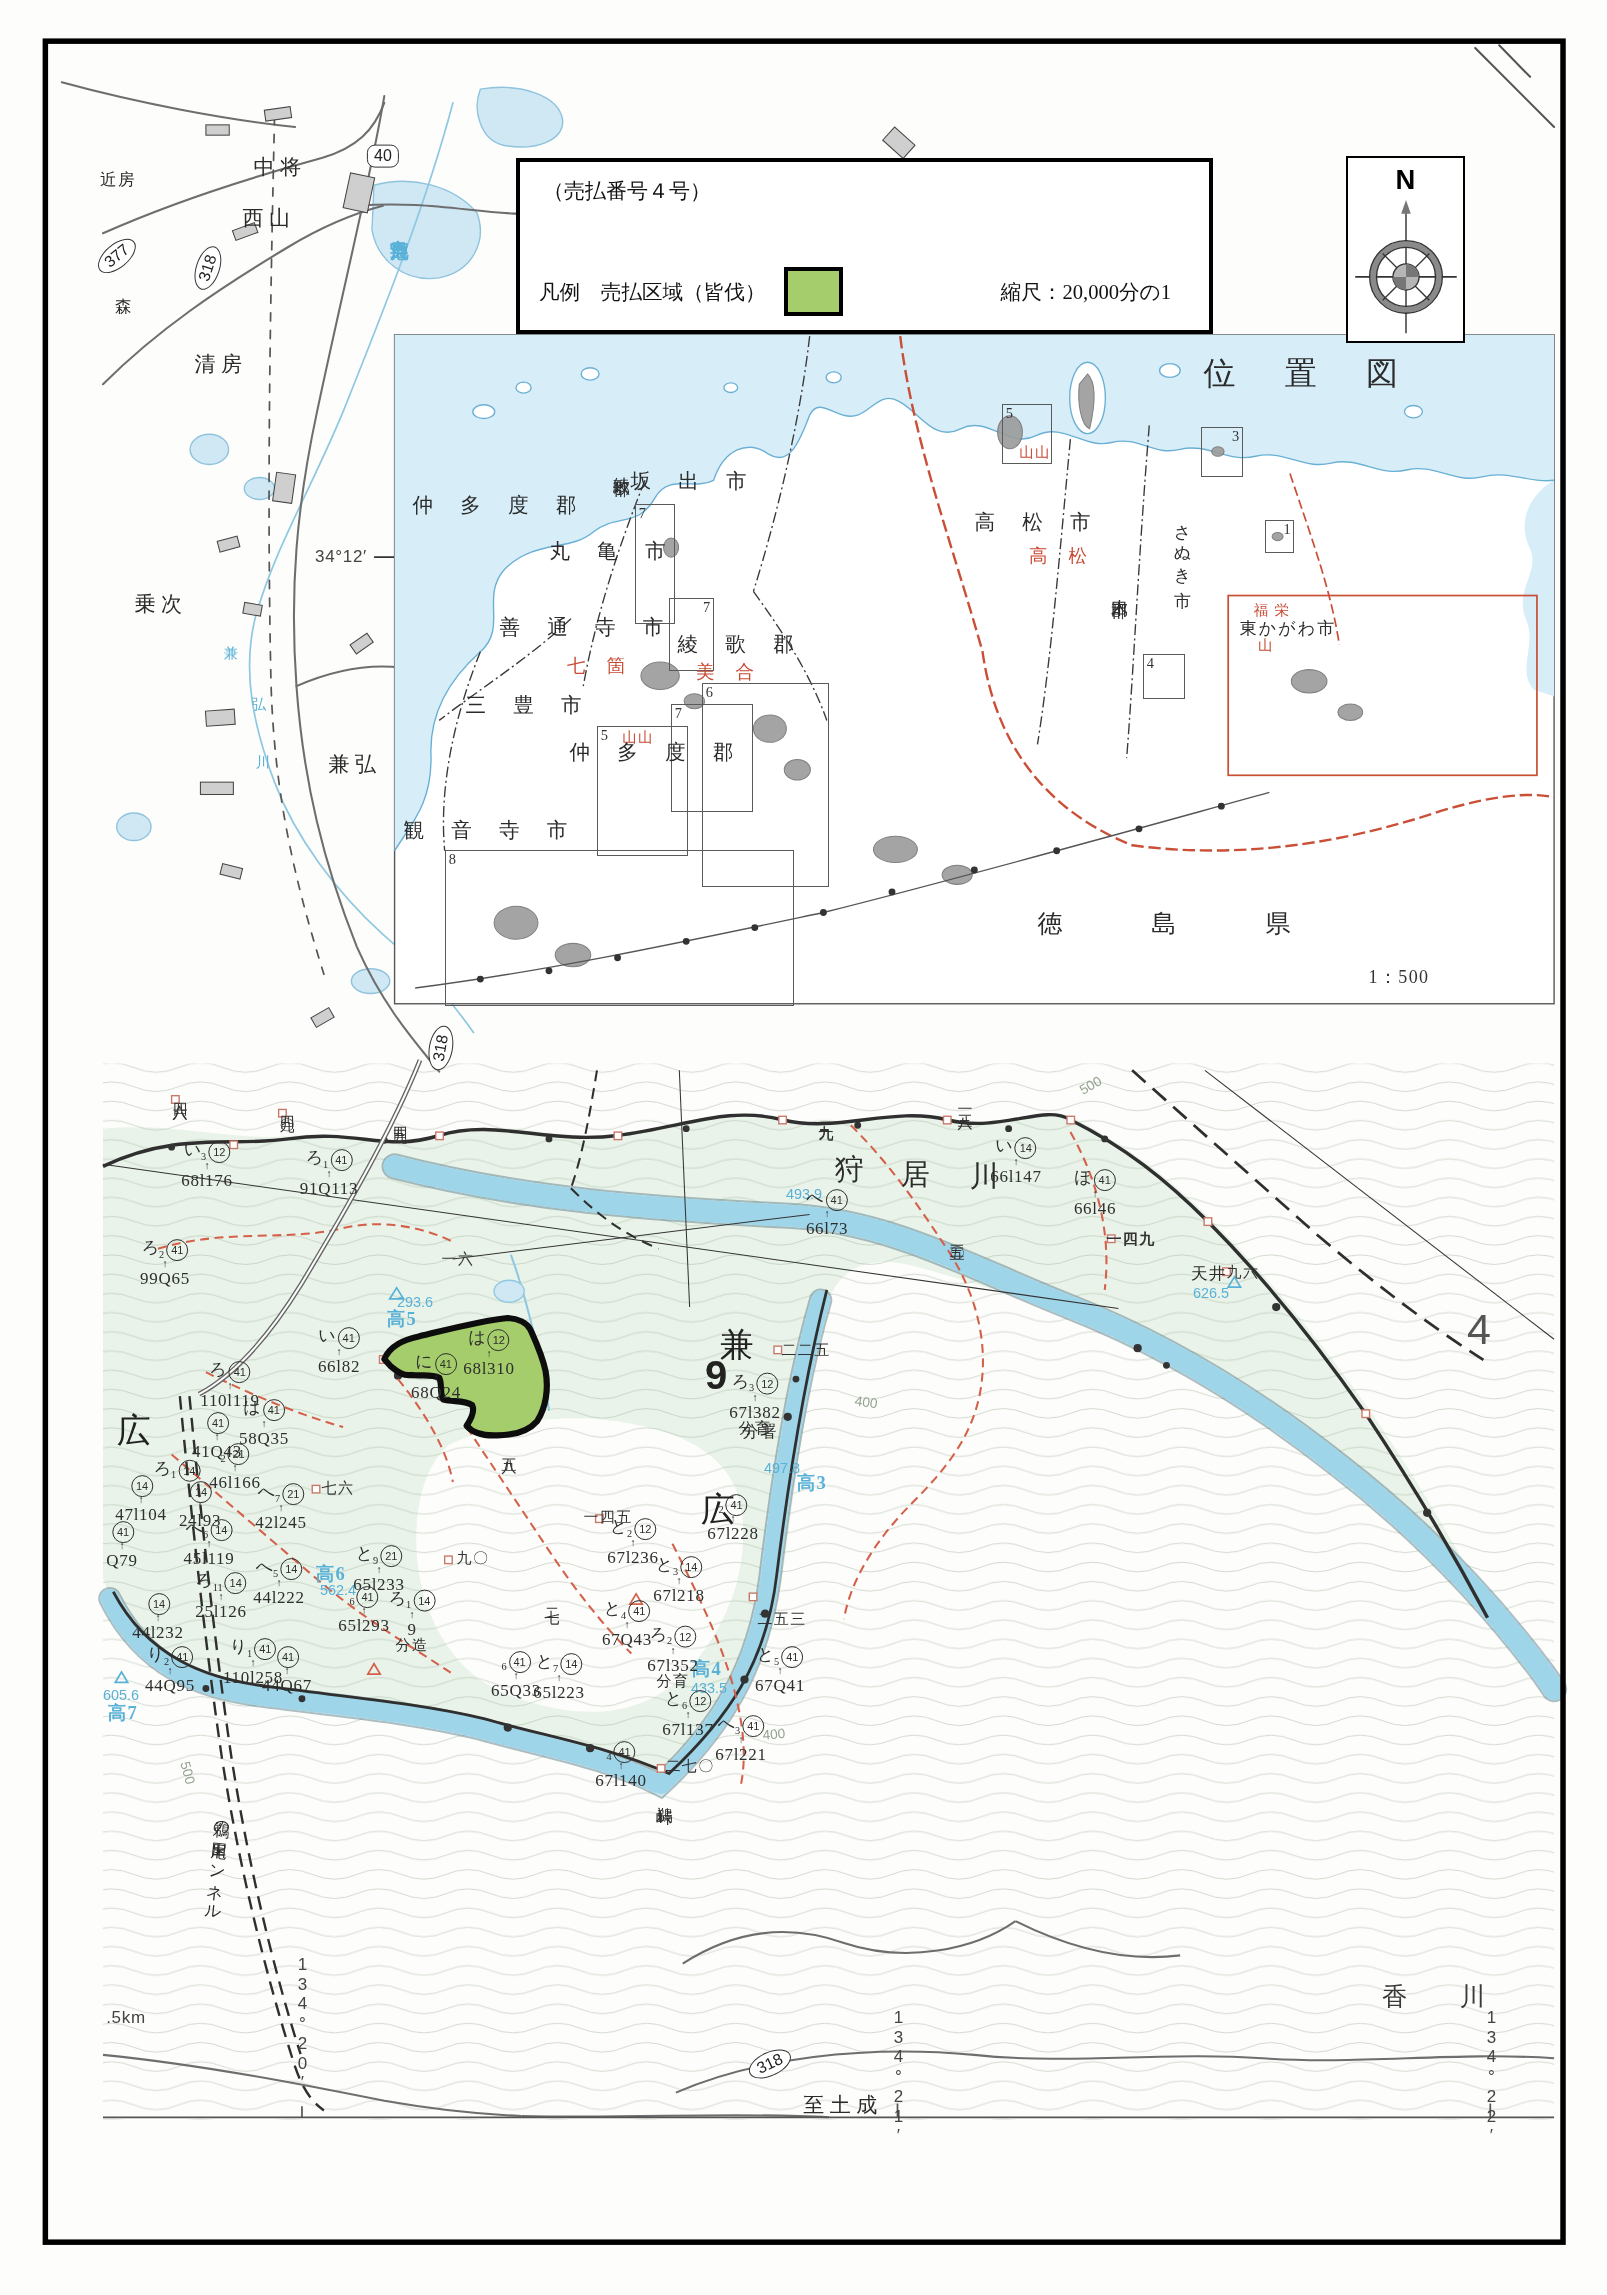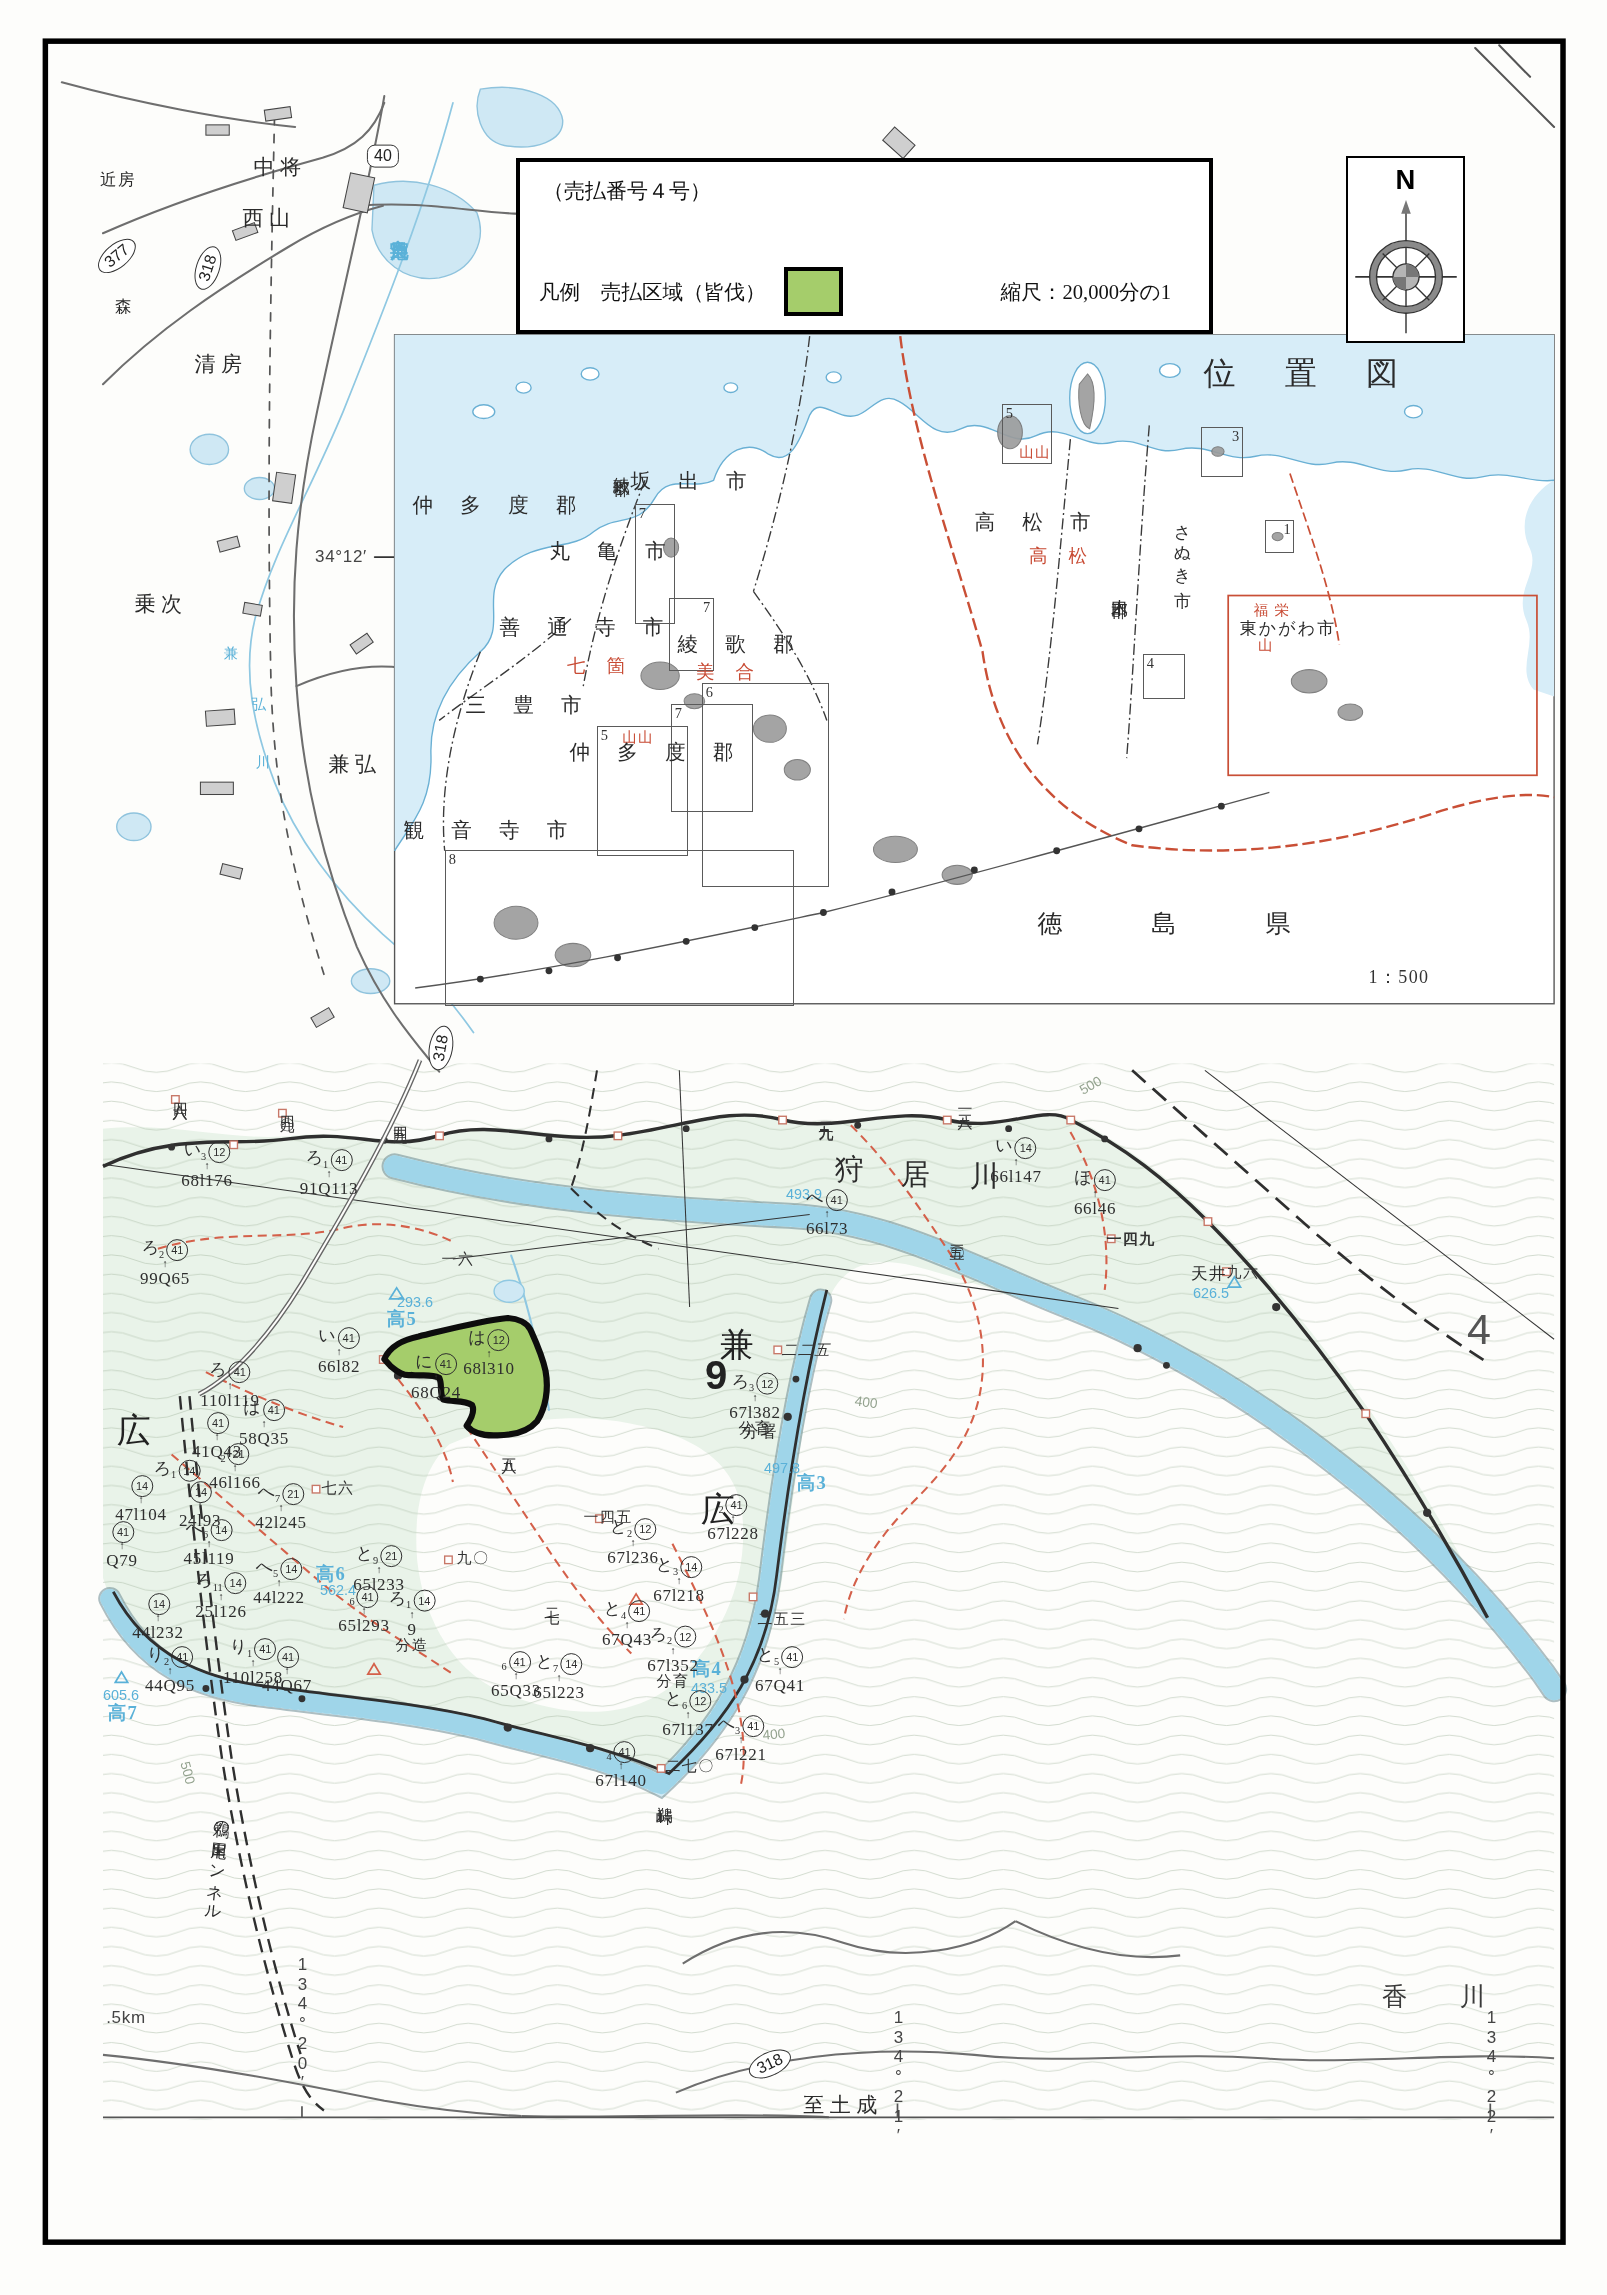--- a/index.html
+++ b/index.html
@@ -450,21 +450,21 @@
       <span class="lb blue" style="left: 804px; top: 1195px; transform: translate(-50%, -50%);">493.9</span>
       <span class="lb point vert" style="left: 179px; top: 1093px; transform: translate(-50%, -50%);">四六八</span>
       <span class="lb point vert" style="left: 286px; top: 1106px; transform: translate(-50%, -50%);">四九〇</span>
       <span class="lb point vert" style="left: 399px; top: 1117px; transform: translate(-50%, -50%);">四九三</span>
       <span class="lb point vert" style="left: 825px; top: 1113px; transform: translate(-50%, -50%);">二九九</span>
       <span class="lb point vert" style="left: 964px; top: 1103px; transform: translate(-50%, -50%);">一三八</span>
       <span class="lb point vert" style="left: 956px; top: 1235px; transform: translate(-50%, -50%);">三〇五</span>
       <span class="lb point vert" style="left: 508px; top: 1448px; transform: translate(-50%, -50%);">五八</span>
       <span class="lb point vert" style="left: 551px; top: 1598px; transform: translate(-50%, -50%);">二七</span>
       <span class="lb point" style="left: 458px; top: 1260px; transform: translate(-50%, -50%);">一六</span>
-      <span class="lb point" style="left: 806px; top: 1351px; transform: translate(-50%, -50%); font-style: italic;">二二五</span>
+      <span class="lb point" style="left: 806px; top: 1351px; transform: translate(-50%, -50%);">二二五</span>
       <span class="lb point" style="left: 782px; top: 1620px; transform: translate(-50%, -50%);">二五三</span>
       <span class="lb point" style="left: 690px; top: 1767px; transform: translate(-50%, -50%);">二七〇</span>
       <span class="lb point" style="left: 1131px; top: 1240px; transform: translate(-50%, -50%); font-weight: bold;">一四九</span>
       <span class="lb point" style="left: 1243px; top: 1273px; transform: translate(-50%, -50%);">九六</span>
       <span class="lb point" style="left: 338px; top: 1489px; transform: translate(-50%, -50%);">七六</span>
       <span class="lb point" style="left: 473px; top: 1559px; transform: translate(-50%, -50%);">九〇</span>
       <span class="lb point" style="left: 608px; top: 1518px; transform: translate(-50%, -50%);">一四五</span>
       <span class="lb place-sm" style="left: 760px; top: 1432px; transform: translate(-50%, -50%);">分署</span>
       <span class="lb contour" style="left: 1091px; top: 1086px; transform: translate(-50%, -50%) rotate(-30deg);">500</span>
       <span class="lb contour" style="left: 866px; top: 1403px; transform: translate(-50%, -50%) rotate(8deg);">400</span>

